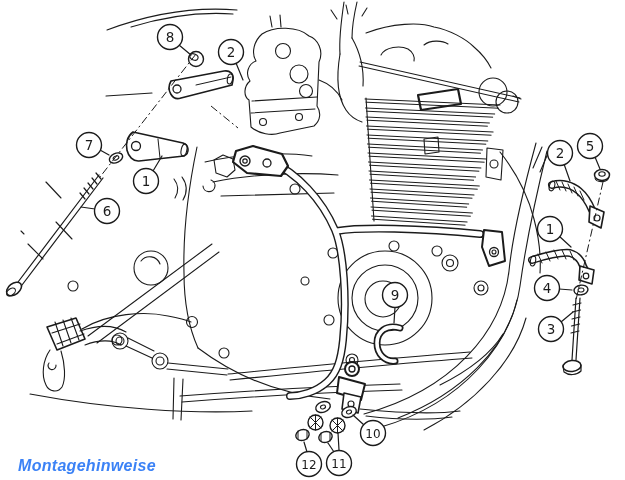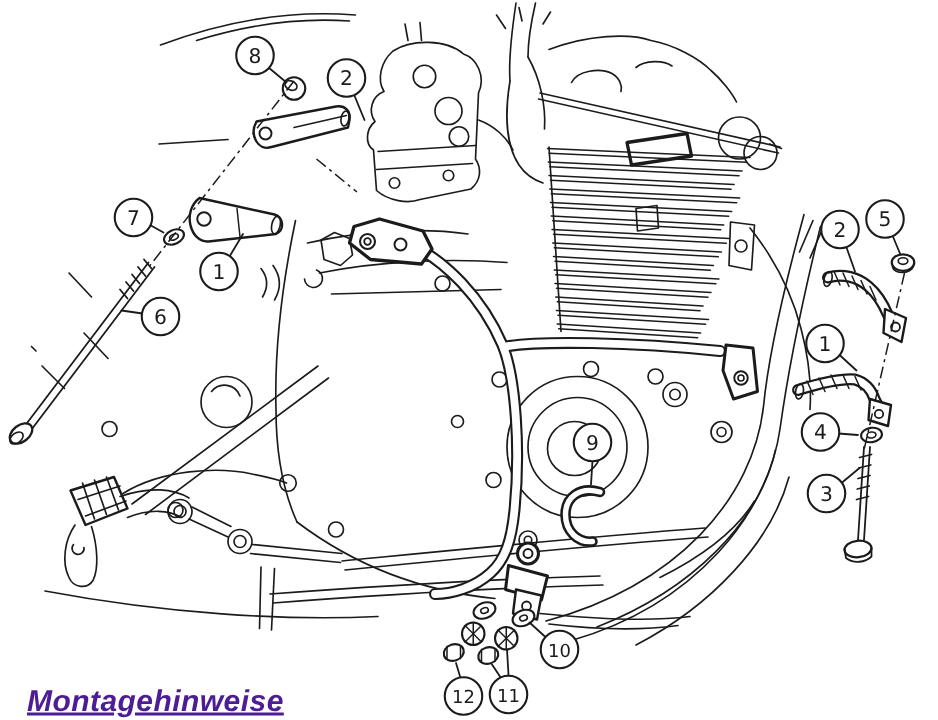--- a/index.html
+++ b/index.html
@@ -1,20 +1,20 @@
 <!DOCTYPE html>
 <html><head>
 <meta charset="utf-8">
 <style>
   html,body{margin:0;padding:0;background:#fff;}
   #stage{position:relative;width:625px;height:480px;background:#ffffff;overflow:hidden;
          font-family:"Liberation Sans",sans-serif;}
   #art{position:absolute;left:0;top:0;}
-  #title{position:absolute;left:18px;top:457px;font-size:20px;font-weight:bold;
-         font-style:italic;text-decoration:underline;color:#4c1d95;letter-spacing:0.3px;
+  #title{position:absolute;left:18px;top:457px;font-size:16px;font-weight:bold;
+         font-style:italic;color:#3b82f6;letter-spacing:0.3px;
          font-family:"Liberation Sans",sans-serif;}
 </style>
 </head>
 <body>
 
 <div id="stage">
   <svg id="art" width="625" height="480" viewBox="0 0 625 480">
 
     <g id="engine" stroke="#1b1b1b" stroke-width="1.1" fill="none" stroke-linecap="round" stroke-linejoin="round">
 

